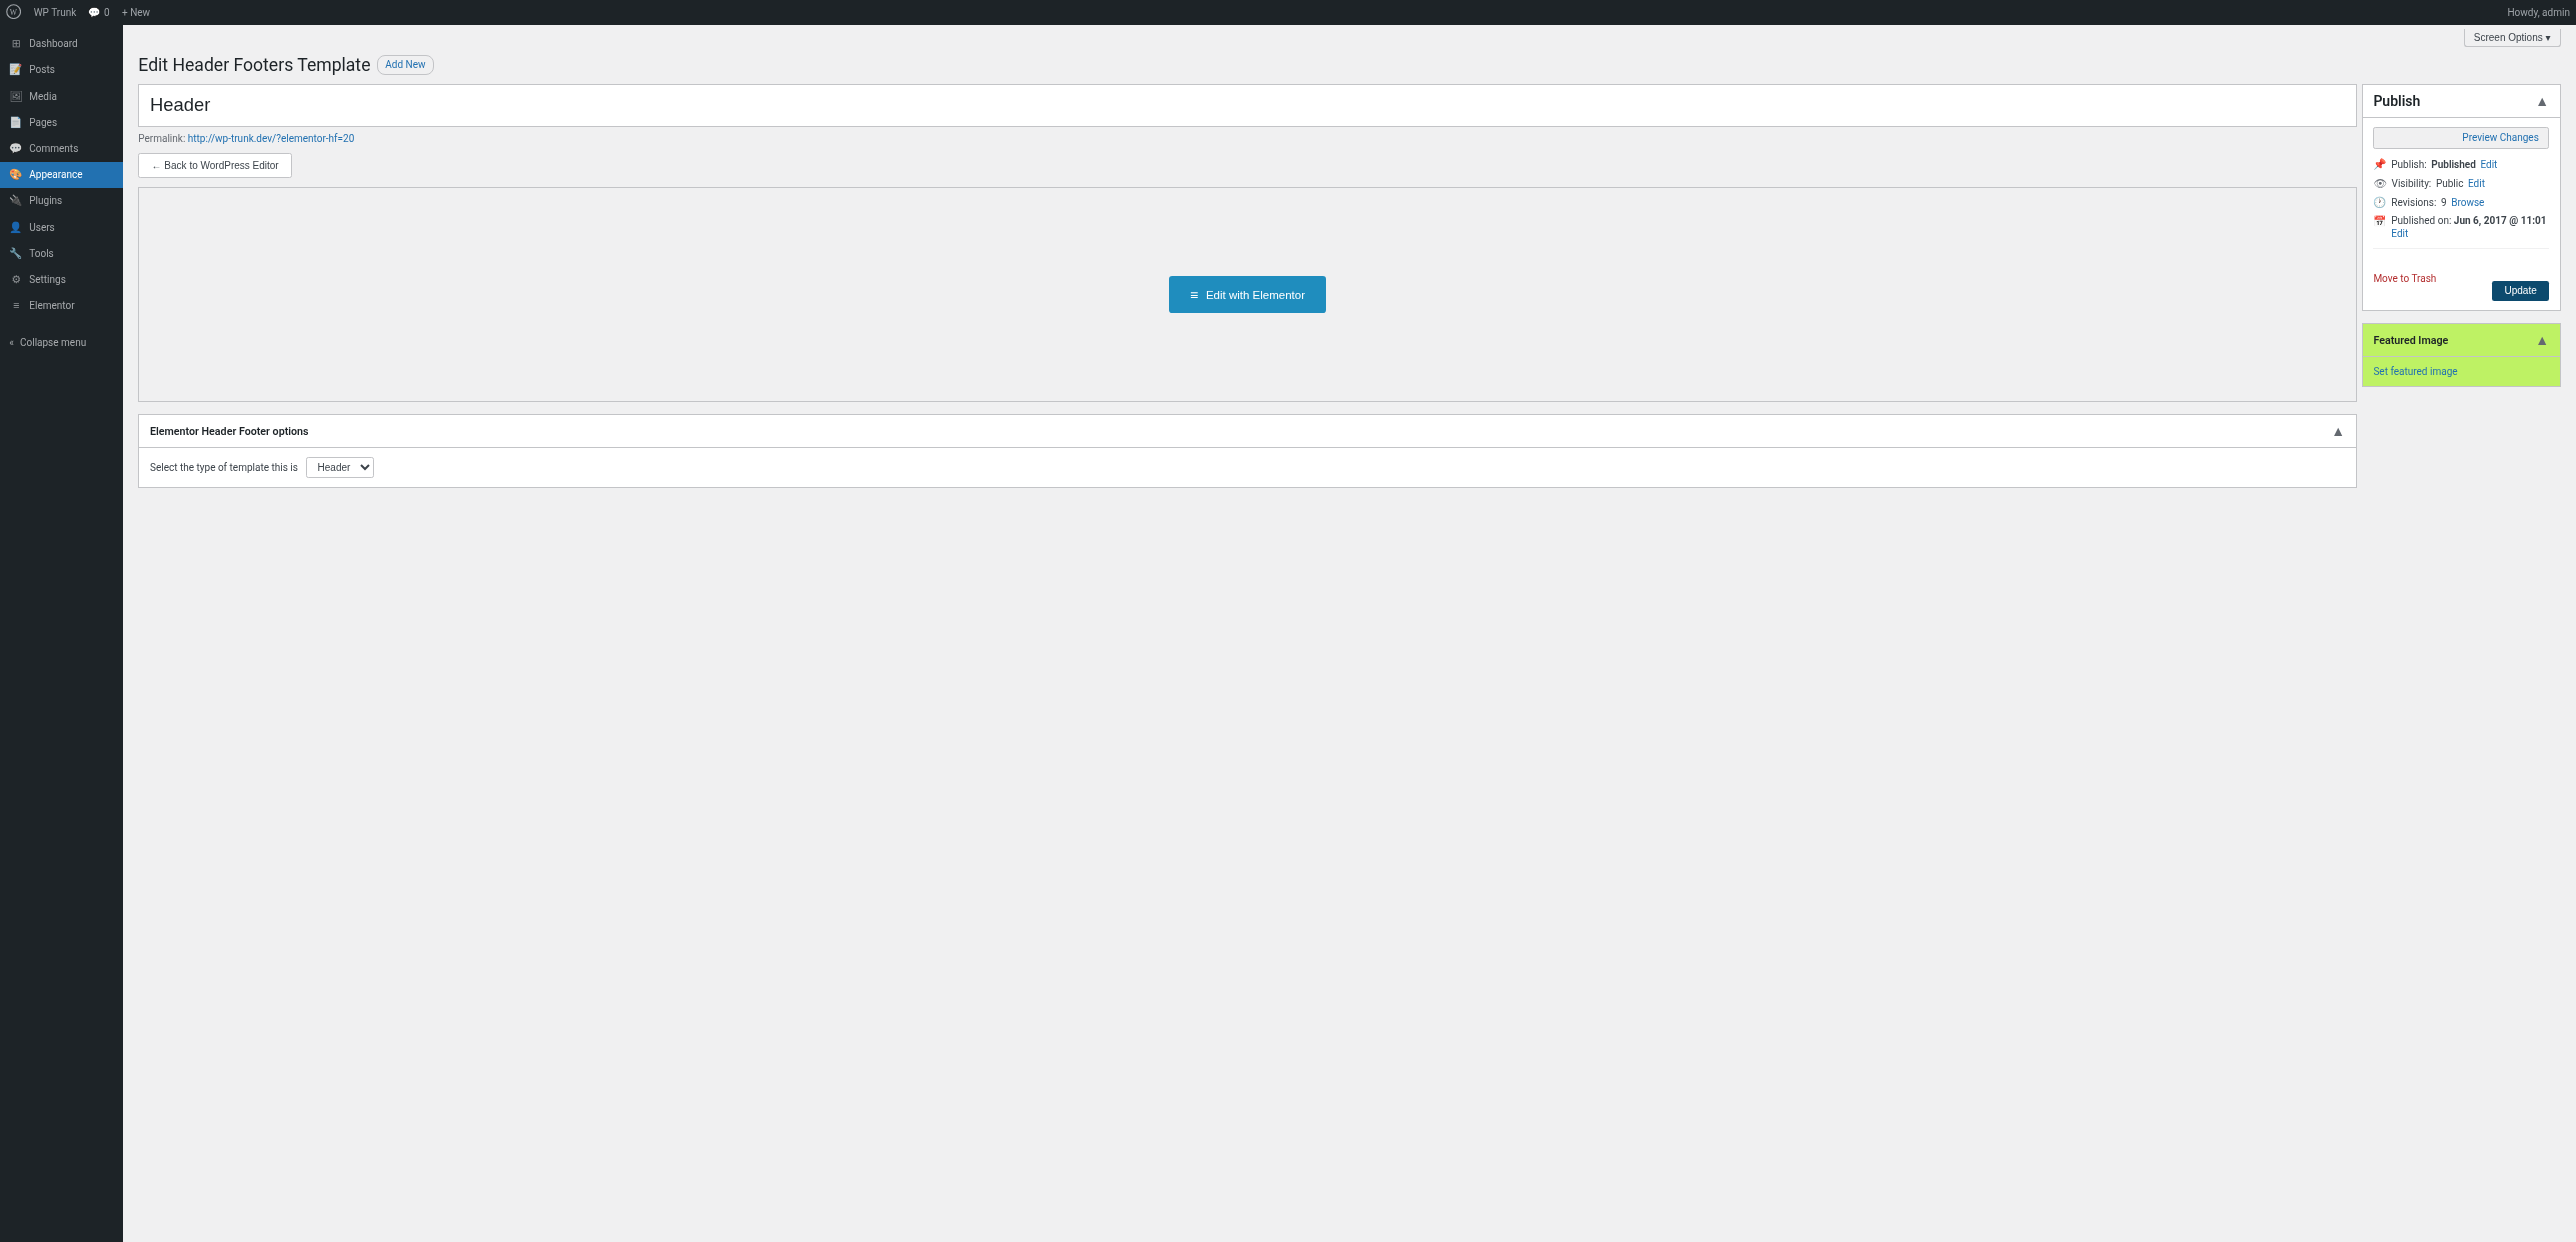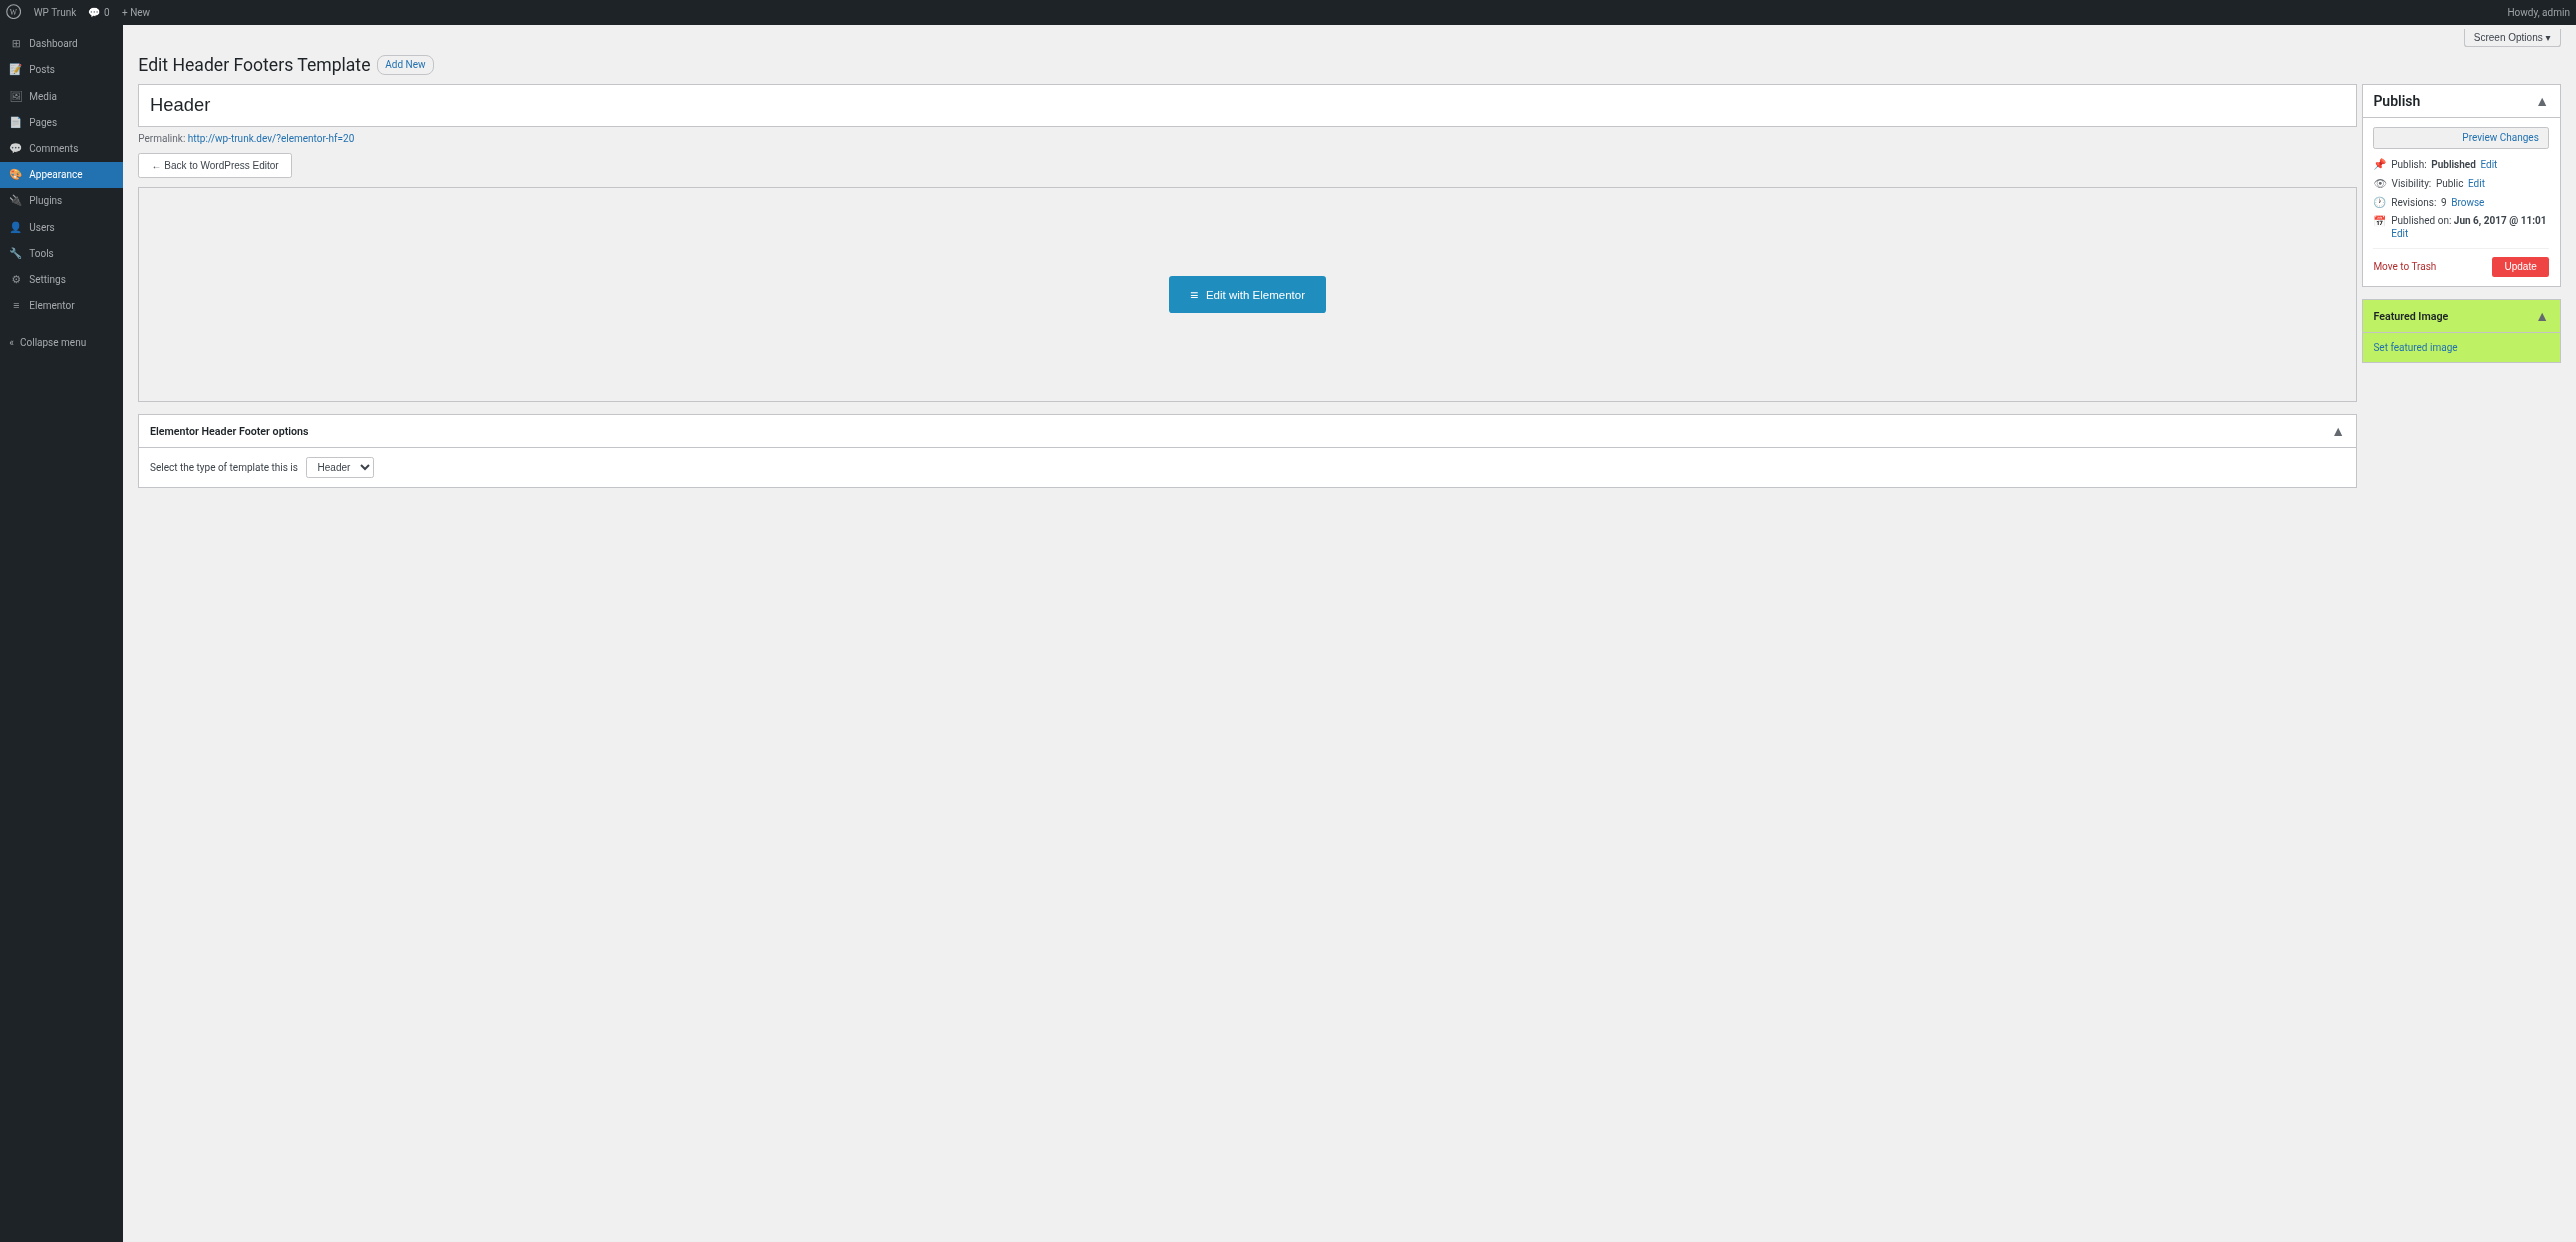--- a/index.html
+++ b/index.html
@@ -295,27 +295,28 @@
       padding-top: 7.7px;
       border-top: 0.8px solid #f0f0f1;
     }
     .move-to-trash-link {
       color: #b32d2e;
       font-size: 10px;
       text-decoration: none;
       cursor: pointer;
     }
     .update-btn {
-      background: #ef4444;
+      background: #0c4a6e;
       color: #fff;
       border: none;
       padding: 4.6px 12.3px;
       font-size: 10px;
       cursor: pointer;
       border-radius: 2.3px;
+      margin-top: 24px;
     }
 
     
     .featured-image-box {
       background: #bef264;
       border: 0.8px solid #c3c4c7;
     }
     .featured-image-header {
       display: flex;
       align-items: center;

